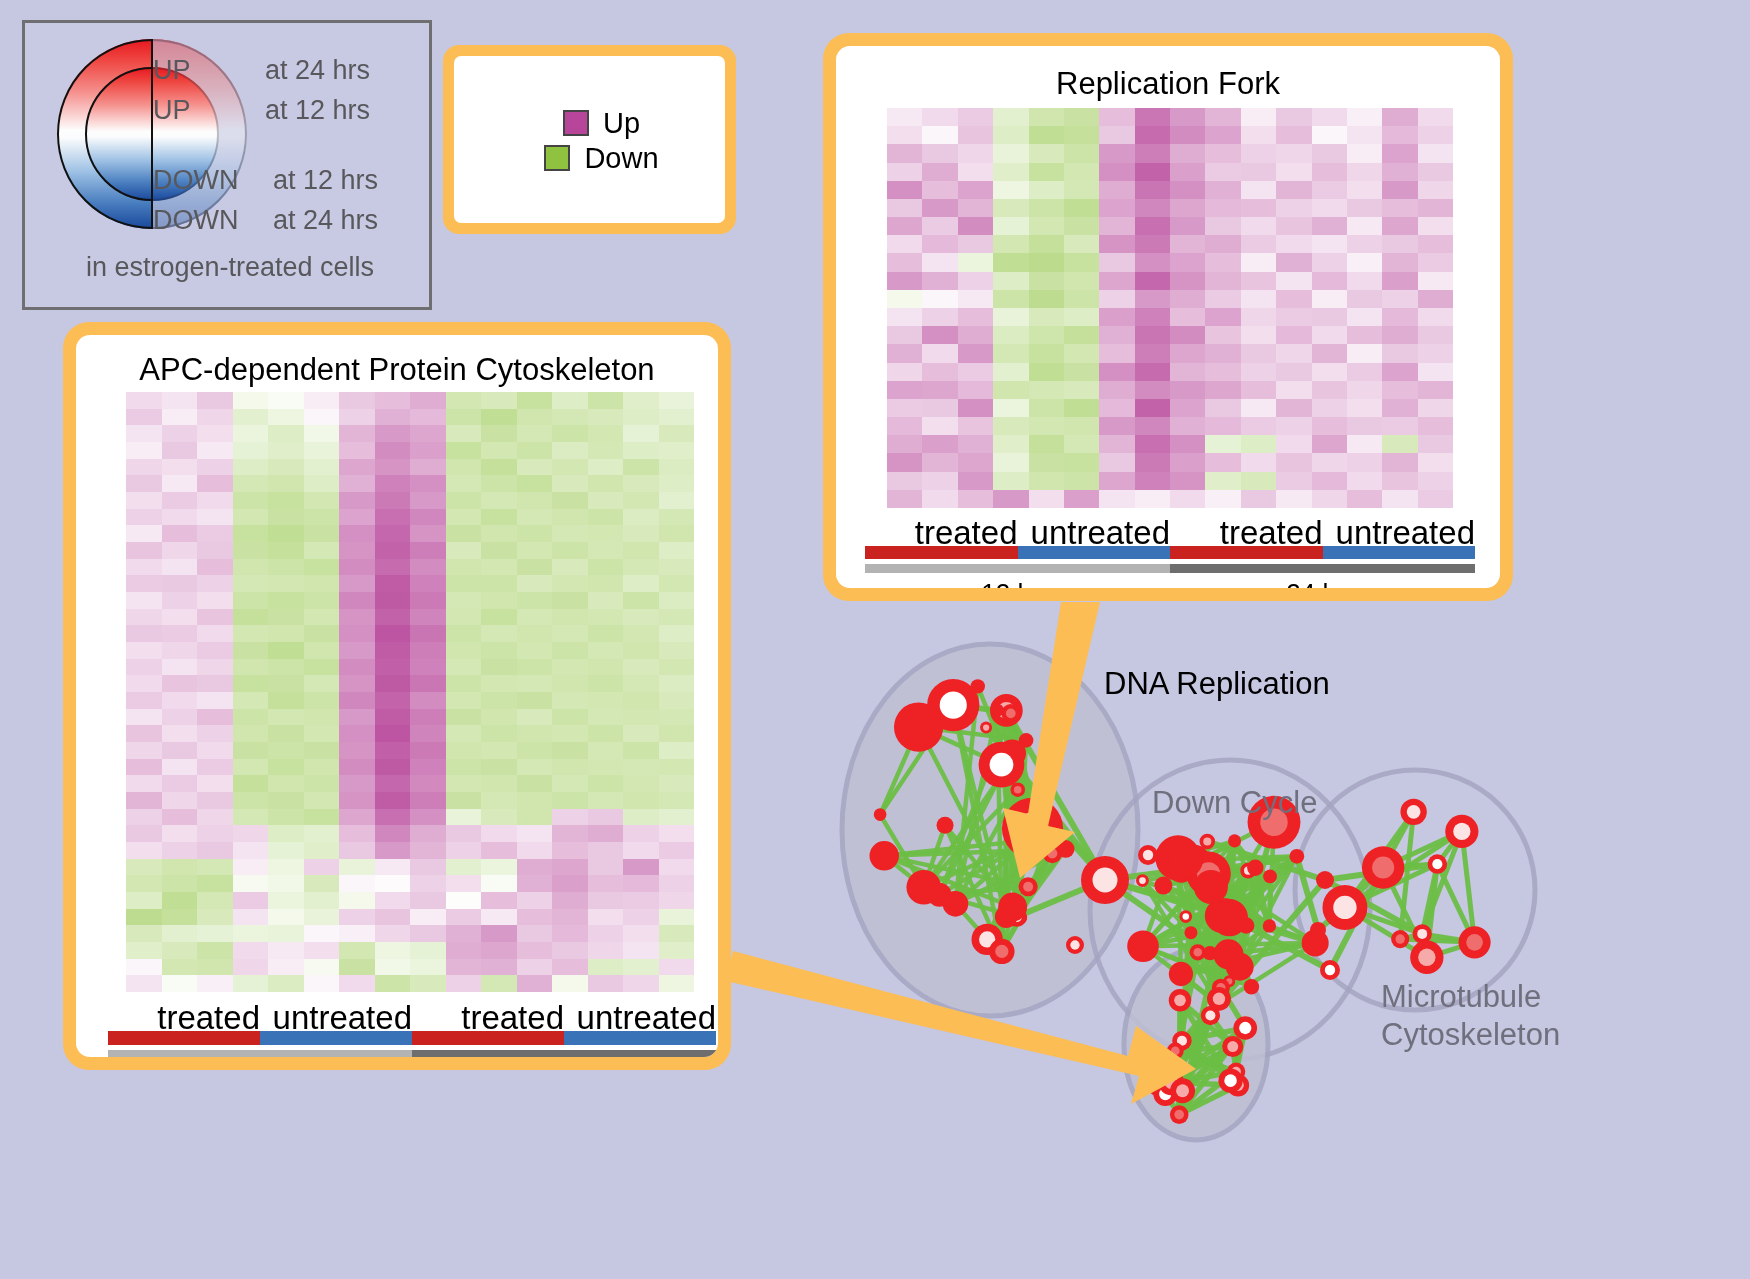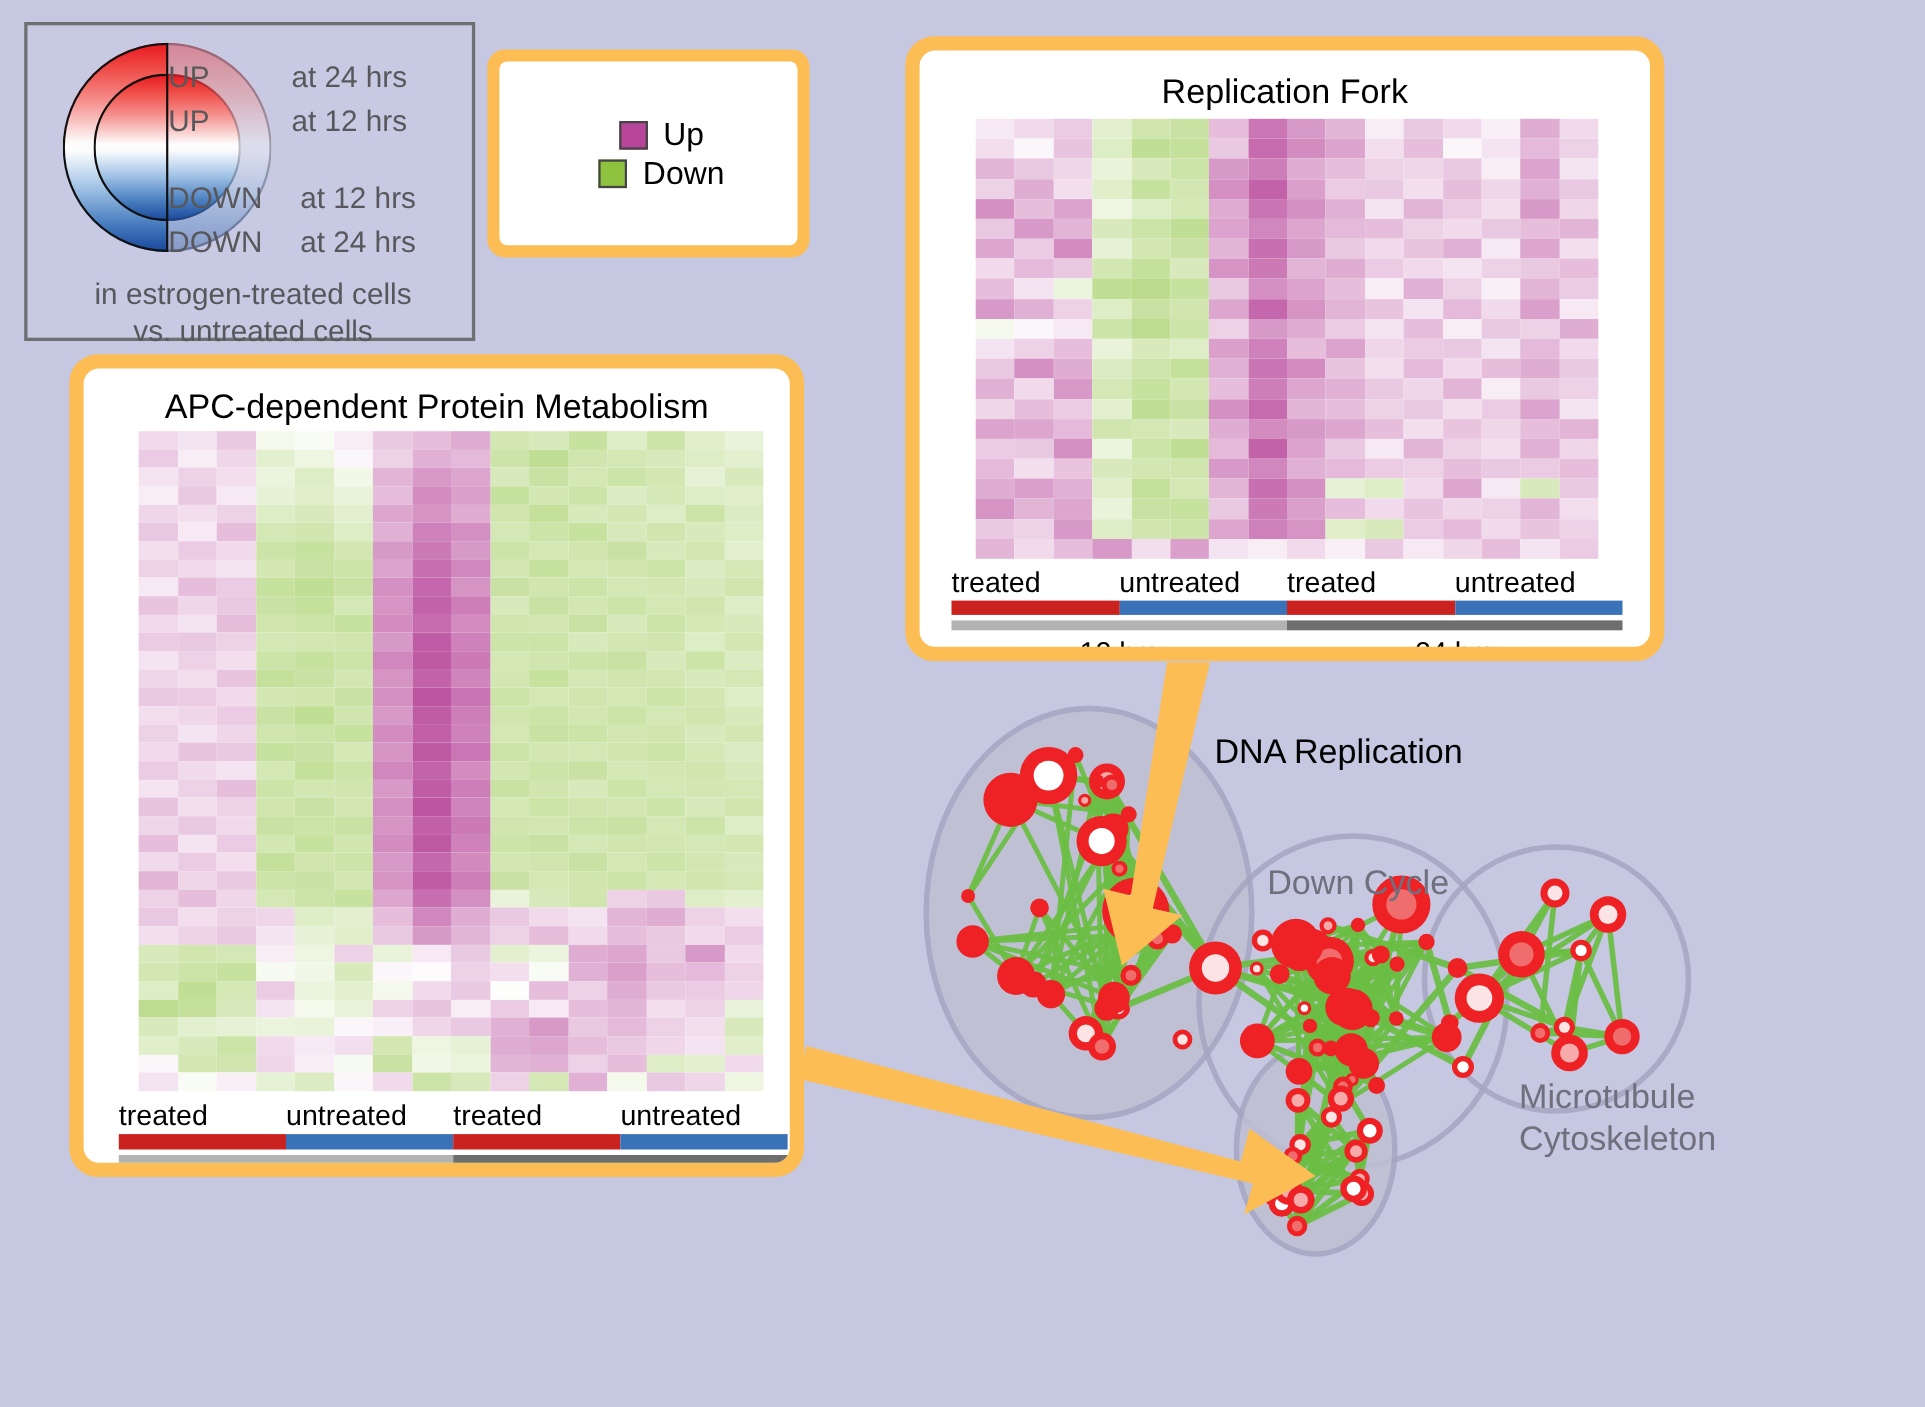--- a/index.html
+++ b/index.html
@@ -78,21 +78,21 @@
   .panel{position:absolute;background:#fcbd55;border-radius:26px;box-sizing:border-box;padding:13px;}
   .panel-inner{width:100%;height:100%;background:#fff;border-radius:14px;position:relative;overflow:hidden;}
   .panel-title{
     position:absolute;left:0;right:0;text-align:center;font-size:31px;color:#000;
   }
   .hm{position:absolute;display:grid;}
   .hm div{width:100%;height:100%;}
 
   
   .axis-labels{position:absolute;display:flex;}
-  .axis-labels span{flex:1;text-align:left;font-size:26px;color:#000;}
+  .axis-labels span{flex:1;text-align:right;font-size:33px;color:#000;}
   .bar-row{position:absolute;display:flex;}
   .bar-row div{height:100%;}
   .time-row{position:absolute;display:flex;}
   .time-labels{position:absolute;display:flex;}
   .time-labels span{flex:1;text-align:center;font-size:26px;color:#000;}
 
   
   #panel-replication{left:823px;top:33px;width:690px;height:568px;}
   #panel-apc{left:63px;top:322px;width:668px;height:748px;}
 
@@ -127,21 +127,20 @@
     <div class="wl-row" style="left:240px;top:32px;">at 24 hrs</div>
     <div class="wl-term" style="left:128px;top:72px;">UP</div>
     <div class="wl-row" style="left:240px;top:72px;">at 12 hrs</div>
     <div class="wl-term" style="left:128px;top:142px;">DOWN</div>
     <div class="wl-row" style="left:248px;top:142px;">at 12 hrs</div>
     <div class="wl-term" style="left:128px;top:182px;">DOWN</div>
     <div class="wl-row" style="left:248px;top:182px;">at 24 hrs</div>
 
     <div id="wheel-footer">
       <div>in estrogen-treated cells</div>
-      <div>vs. untreated cells</div>
     </div>
   </div>
 
   <div id="estrogen-key">
     <div id="estrogen-key-inner">
       <div class="key-row">
         <span class="key-swatch" id="sw-up" style="background: rgb(183, 70, 154);"></span>
         <span class="key-label">Up</span>
       </div>
       <div class="key-row">
@@ -529,21 +528,21 @@
 
       <div class="time-labels" style="left:29px;top:532px;width:610px;">
         <span>12 hrs</span>
         <span>24 hrs</span>
       </div>
     </div>
   </div>
 
   <div class="panel" id="panel-apc">
     <div class="panel-inner">
-      <div class="panel-title" style="top:17px;">APC-dependent Protein Metabolism</div>
+      <div class="panel-title" style="top:17px;">APC-dependent Protein Cytoskeleton</div>
       <div class="hm" id="hm-apc" style="left: 50px; top: 57px; width: 568px; height: 600px; grid-template-columns: repeat(16, 1fr); grid-template-rows: repeat(36, 1fr);">
           <div style="background: rgb(241, 218, 235);"></div>
           <div style="background: rgb(244, 227, 240);"></div>
           <div style="background: rgb(233, 200, 225);"></div>
           <div style="background: rgb(244, 249, 236);"></div>
           <div style="background: rgb(249, 252, 245);"></div>
           <div style="background: rgb(248, 237, 245);"></div>
           <div style="background: rgb(233, 200, 225);"></div>
           <div style="background: rgb(230, 190, 220);"></div>
           <div style="background: rgb(223, 172, 210);"></div>

